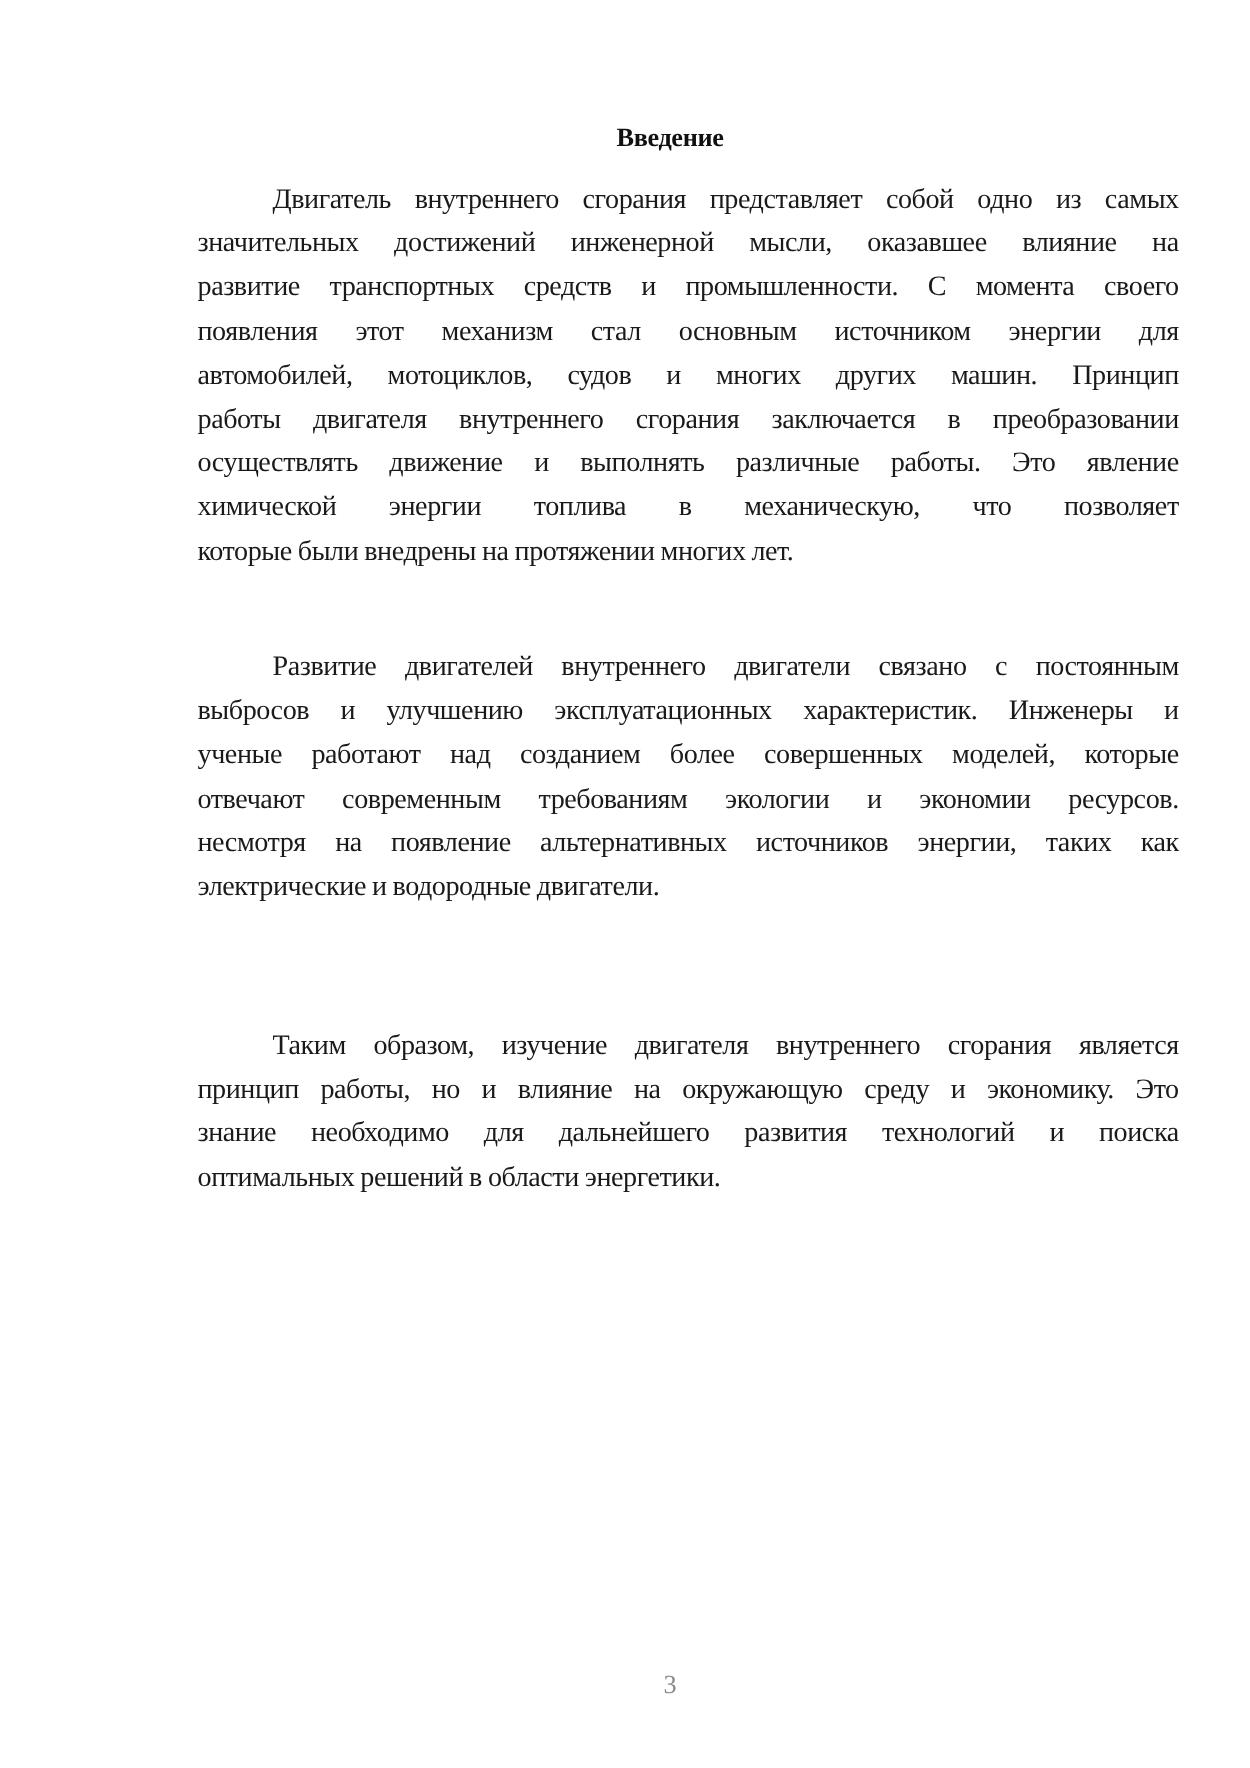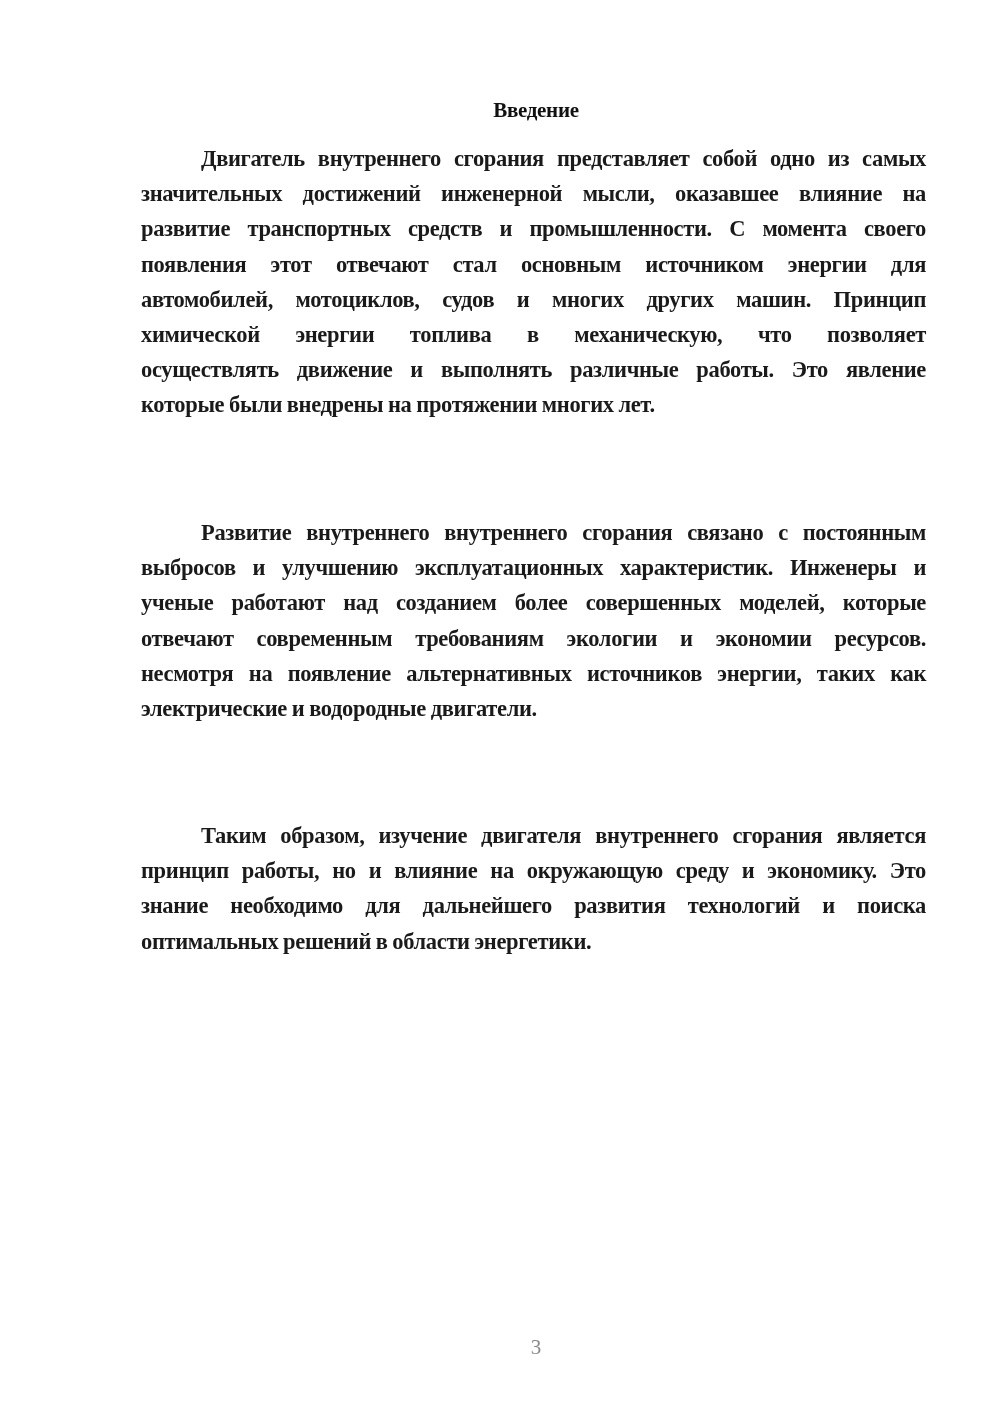--- a/index.html
+++ b/index.html
@@ -28,23 +28,22 @@
       top: 96px;
       text-align: center;
       font-weight: bold;
       font-size: 21px;
       line-height: 28px;
       color: #111;
       letter-spacing: -0.3px;
     }
     .para {
       position: absolute;
-      left: 141px;
+      left: 158px;
       width: 785px;
-      font-weight: bold;
     }
     .line {
       display: block;
       height: 35.2px;
       line-height: 35.2px;
       font-size: 22.5px;
       text-align: justify;
       text-align-last: justify;
       white-space: nowrap;
       letter-spacing: -0.35px;
@@ -72,29 +71,30 @@
 <body>
 
 <div class="page">
 
   <div class="heading">Введение</div>
 
   <div class="para" style="top:141px;">
     <span class="line indent">Двигатель внутреннего сгорания представляет собой одно из самых</span>
     <span class="line">значительных достижений инженерной мысли, оказавшее влияние на</span>
     <span class="line">развитие транспортных средств и промышленности. С момента своего</span>
-    <span class="line">появления этот отвечают стал основным источником энергии для</span>
+    <span class="line">появления этот механизм стал основным источником энергии для</span>
     <span class="line">автомобилей, мотоциклов, судов и многих других машин. Принцип</span>
+    <span class="line">работы двигателя внутреннего сгорания заключается в преобразовании</span>
+    <span class="line">осуществлять движение и выполнять различные работы. Это явление</span>
     <span class="line">химической энергии топлива в механическую, что позволяет</span>
-    <span class="line">осуществлять движение и выполнять различные работы. Это явление</span>
     <span class="line last">которые были внедрены на протяжении многих лет.</span>
   </div>
 
   <div class="para" style="top:515px;">
-    <span class="line indent">Развитие внутреннего внутреннего сгорания связано с постоянным</span>
+    <span class="line indent">Развитие двигателей внутреннего двигатели связано с постоянным</span>
     <span class="line">выбросов и улучшению эксплуатационных характеристик. Инженеры и</span>
     <span class="line">ученые работают над созданием более совершенных моделей, которые</span>
     <span class="line">отвечают современным требованиям экологии и экономии ресурсов.</span>
     <span class="line">несмотря на появление альтернативных источников энергии, таких как</span>
     <span class="line last">электрические и водородные двигатели.</span>
   </div>
 
   <div class="para" style="top:818px;">
     <span class="line indent">Таким образом, изучение двигателя внутреннего сгорания является</span>
     <span class="line">принцип работы, но и влияние на окружающую среду и экономику. Это</span>

